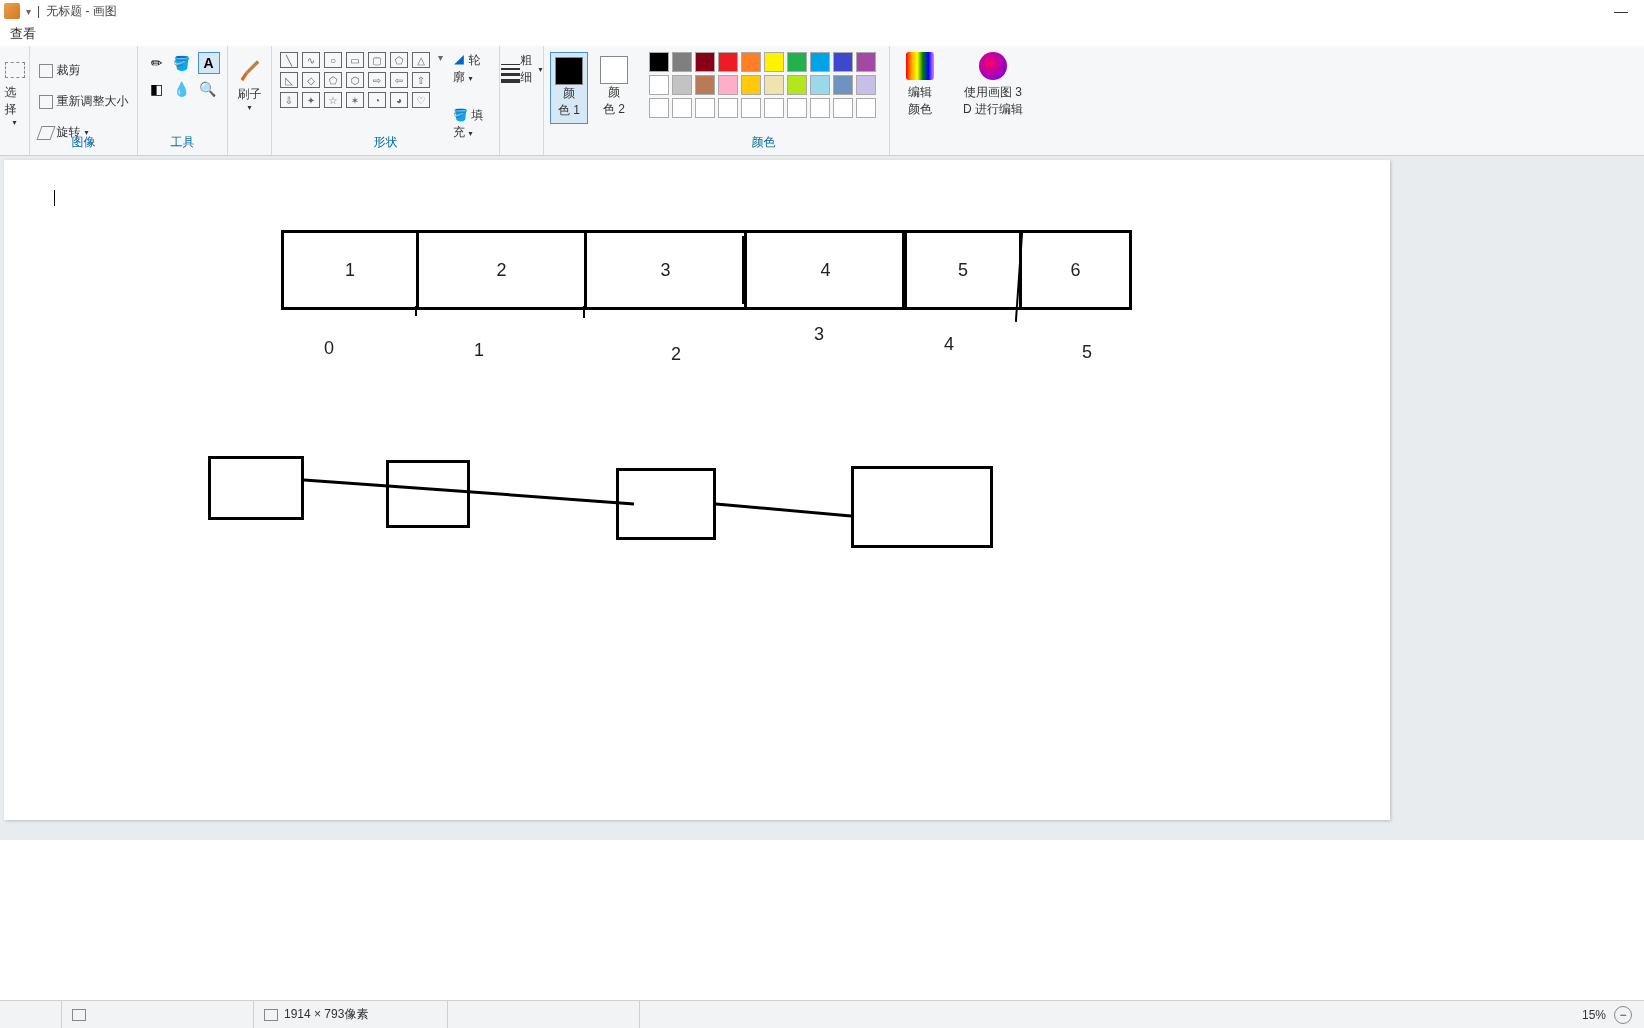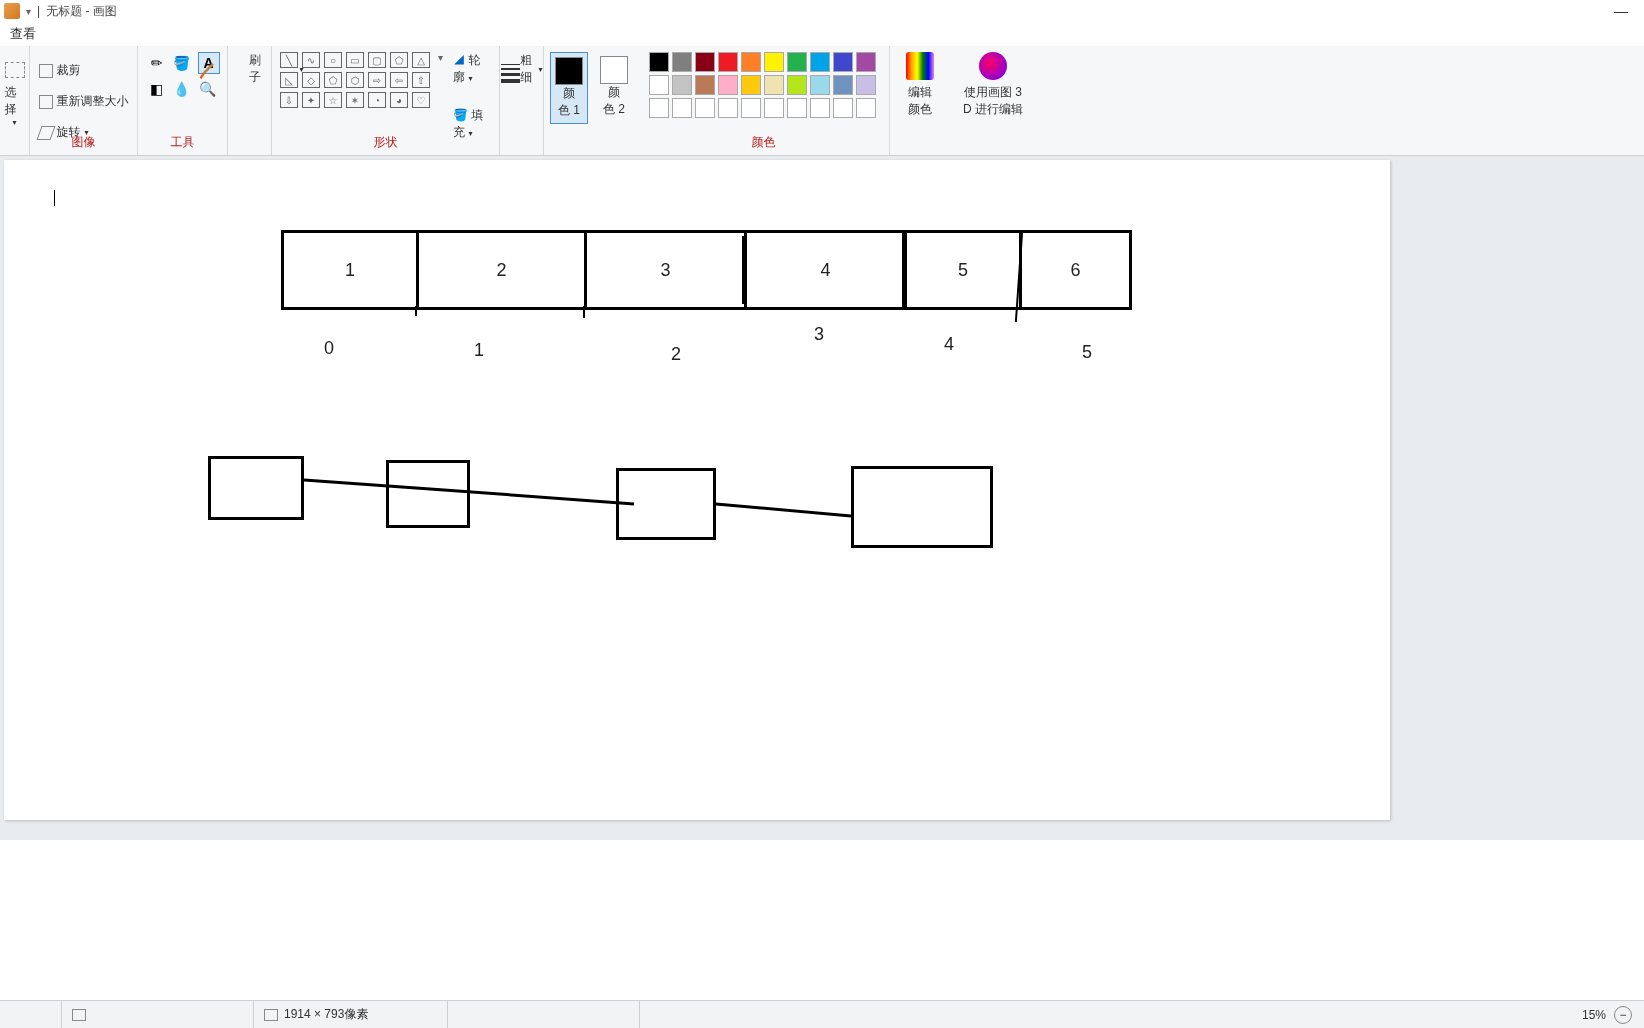--- a/index.html
+++ b/index.html
@@ -11,21 +11,21 @@
   .qat-dropdown { margin: 0 6px 0 2px; font-size: 10px; color: #666; }
   .titlebar-controls { margin-left: auto; display: flex; gap: 24px; padding-right: 12px; }
   .titlebar-controls span { font-size: 14px; color: #333; }
   
   
   .menubar { height: 24px; display: flex; align-items: center; padding: 0 10px; font-size: 13px; color: #333; }
   
   
   .ribbon { height: 110px; background: #f6f7f8; border-bottom: 1px solid #d0d0d0; display: flex; }
   .ribbon-group { border-right: 1px solid #d8d8d8; display: flex; flex-direction: column; align-items: center; position: relative; }
-  .ribbon-group-label { font-size: 12px; color: #b91c1c; position: absolute; bottom: 4px; left: 0; right: 0; text-align: center; }
+  .ribbon-group-label { font-size: 12px; color: #0369a1; position: absolute; bottom: 4px; left: 0; right: 0; text-align: center; }
   .ribbon-body { flex: 1; display: flex; align-items: flex-start; padding: 6px 8px 22px; }
   
   
   .select-group { width: 30px; }
   .select-btn { display: flex; flex-direction: column; align-items: center; font-size: 12px; color: #333; }
   .select-rect { width: 20px; height: 16px; border: 1px dashed #888; margin-bottom: 6px; margin-top: 10px; }
   
   
   .image-group { width: 108px; }
   .image-list { display: flex; flex-direction: column; gap: 4px; font-size: 12px; color: #333; }
@@ -33,21 +33,21 @@
   .mini-icon { width: 14px; height: 14px; border: 1px solid #888; display: inline-block; }
   
   
   .tools-group { width: 90px; }
   .tool-grid { display: grid; grid-template-columns: repeat(3, 22px); grid-template-rows: repeat(2, 22px); gap: 4px; }
   .tool { width: 22px; height: 22px; display: flex; align-items: center; justify-content: center; font-size: 14px; }
   .tool.selected { border: 1px solid #4a90d9; background: #d6e8f5; }
   
   
   .brush-group { width: 44px; }
-  .brush-btn { display: flex; flex-direction: row; align-items: center; font-size: 12px; color: #333; gap: 32px; }
+  .brush-btn { display: flex; flex-direction: column; align-items: center; font-size: 12px; color: #333; }
   .brush-icon { width: 28px; height: 28px; margin-top: 6px; }
   
   
   .shapes-group { width: 228px; }
   .shapes-grid { display: grid; grid-template-columns: repeat(7, 20px); grid-template-rows: repeat(3, 18px); gap: 2px; }
   .shape { width: 18px; height: 16px; border: 1px solid #666; font-size: 10px; display: flex; align-items: center; justify-content: center; color: #666; }
   .shapes-side { display: flex; flex-direction: column; gap: 21px; margin-left: 10px; font-size: 12px; color: #333; }
   
   
   .stroke-group { width: 44px; }

